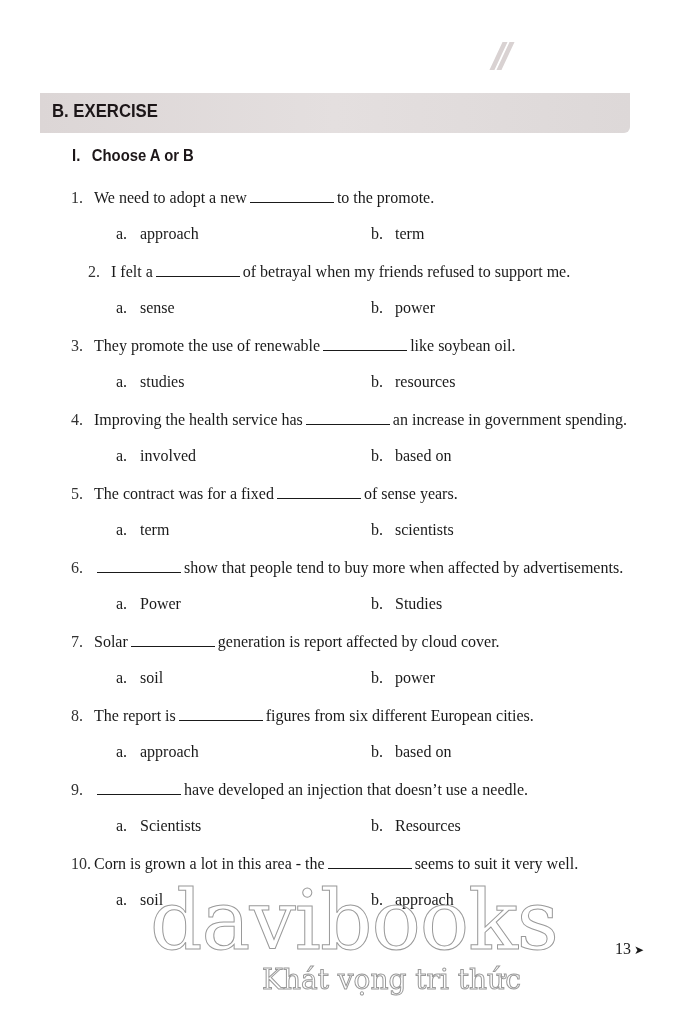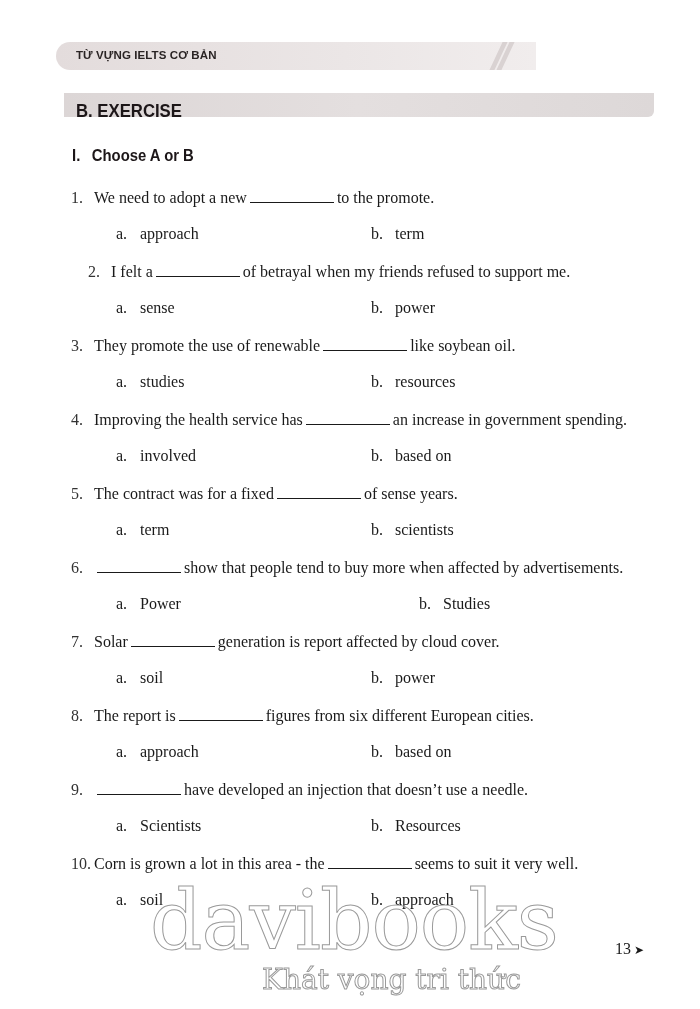--- a/index.html
+++ b/index.html
@@ -29,21 +29,21 @@
       position: absolute; left: 450px; top: 0; height: 28px; width: 142px;
       background: #2d1f26; border-radius: 0 14px 14px 0;
       clip-path: polygon(13px 0, 100% 0, 100% 100%, 0 100%);
     }
     .header-right-text {
       position: absolute; left: 22px; top: 6px;
       font-family: "Liberation Sans", "DejaVu Sans", sans-serif;
       font-style: italic; font-size: 13px; color: #ffffff;
     }
     .section-band {
-      position: absolute; left: 64px; top: 93px; width: 590px; height: 24px;
+      position: absolute; left: 40px; top: 93px; width: 590px; height: 40px;
       background: linear-gradient(90deg, #dcd6d6 0%, #e4dfdf 50%, #ddd8d8 100%);
       border-radius: 0 0 6px 0;
     }
     .section-title {
       position: absolute; left: 12px; top: 7px;
       font-family: "Liberation Sans", "DejaVu Sans", sans-serif;
       font-weight: bold; font-size: 19px; color: #1c1618; transform: scaleX(0.88);
       transform-origin: left center;
     }
     .subsection {
@@ -79,23 +79,20 @@
     }
     .page-num {
       position: absolute; left: 615px; top: 940px; font-size: 16px; color: #1a1a1a;
     }
     .page-arrow { font-size: 12px; margin-left: 3px; }
   </style>
 </head>
 <body>
 
 <div class="header-bar">
-  <div class="header-left">
-    <span class="header-left-text">TỪ VỰNG IELTS CƠ BẢN</span>
-  </div>
   <div class="stripe" style="left:440px"></div>
   <div class="stripe" style="left:447px"></div>
 </div>
 
 <div class="section-band">
   <span class="section-title">B. EXERCISE</span>
 </div>
 
 <div class="subsection">
   <span class="num">I.</span><span>Choose A or B</span>
@@ -112,21 +109,21 @@
     <div class="option opt-a" style="top: 373px;"><span class="letter">a.</span><span>studies</span></div>
     <div class="option opt-b" style="top: 373px;"><span class="letter">b.</span><span>resources</span></div>
     <div class="question" style="top: 411px;"><span class="qnum">4.</span><span>Improving the health service has</span><span class="blank"></span><span>an increase in government spending.</span></div>
     <div class="option opt-a" style="top: 447px;"><span class="letter">a.</span><span>involved</span></div>
     <div class="option opt-b" style="top: 447px;"><span class="letter">b.</span><span>based on</span></div>
     <div class="question" style="top: 485px;"><span class="qnum">5.</span><span>The contract was for a fixed</span><span class="blank"></span><span>of sense years.</span></div>
     <div class="option opt-a" style="top: 521px; font-family: Liberation Serif, serif;"><span class="letter">a.</span><span>term</span></div>
     <div class="option opt-b" style="top: 521px;"><span class="letter">b.</span><span>scientists</span></div>
     <div class="question" style="top: 559px;"><span class="qnum">6.</span><span class="blank"></span><span>show that people tend to buy more when affected by advertisements.</span></div>
     <div class="option opt-a" style="top: 595px;"><span class="letter">a.</span><span>Power</span></div>
-    <div class="option opt-b" style="top: 595px; margin-left: 48px;"><span class="letter">b.</span><span>Studies</span></div>
+    <div class="option opt-b" style="top: 595px;"><span class="letter">b.</span><span>Studies</span></div>
     <div class="question" style="top: 633px;"><span class="qnum">7.</span><span>Solar</span><span class="blank"></span><span>generation is report affected by cloud cover.</span></div>
     <div class="option opt-a" style="top: 669px;"><span class="letter">a.</span><span>soil</span></div>
     <div class="option opt-b" style="top: 669px;"><span class="letter">b.</span><span>power</span></div>
     <div class="question" style="top: 707px;"><span class="qnum">8.</span><span>The report is</span><span class="blank"></span><span>figures from six different European cities.</span></div>
     <div class="option opt-a" style="top: 743px;"><span class="letter">a.</span><span>approach</span></div>
     <div class="option opt-b" style="top: 743px;"><span class="letter">b.</span><span>based on</span></div>
     <div class="question" style="top: 781px;"><span class="qnum">9.</span><span class="blank"></span><span>have developed an injection that doesn’t use a needle.</span></div>
     <div class="option opt-a" style="top: 817px;"><span class="letter">a.</span><span>Scientists</span></div>
     <div class="option opt-b" style="top: 817px;"><span class="letter">b.</span><span>Resources</span></div>
     <div class="question" style="top: 855px;"><span class="qnum">10.</span><span>Corn is grown a lot in this area - the</span><span class="blank"></span><span>seems to suit it very well.</span></div>

